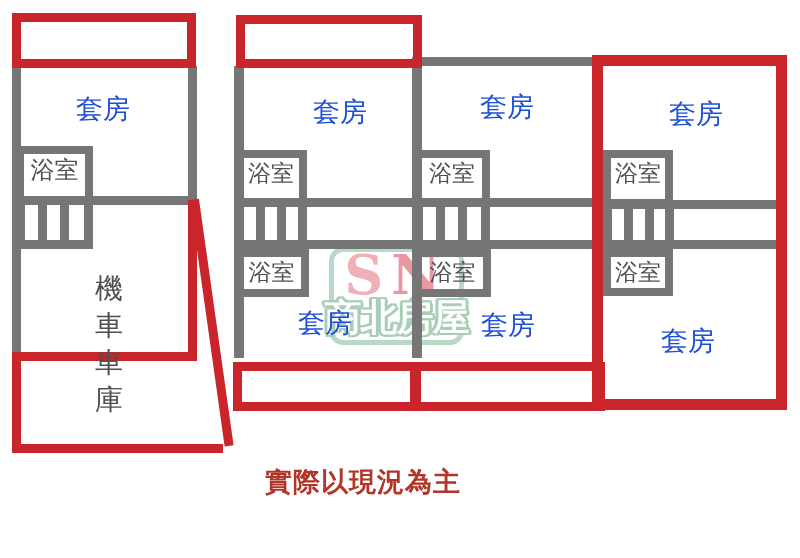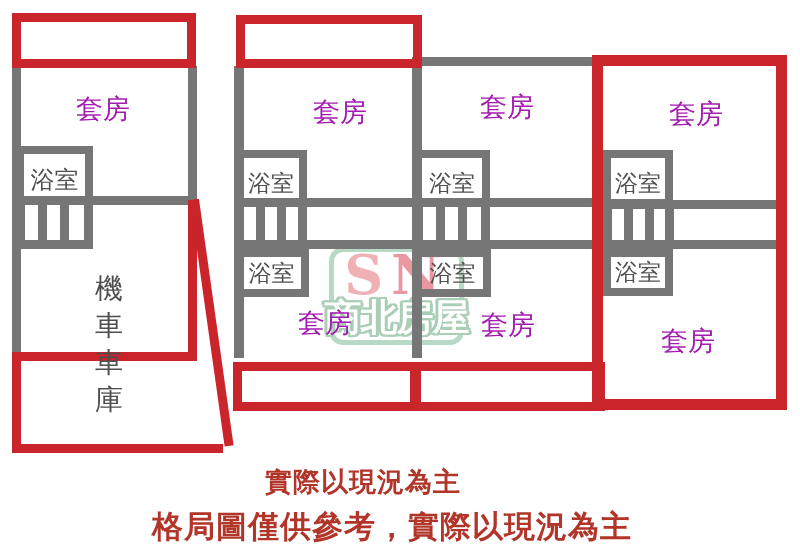--- a/index.html
+++ b/index.html
@@ -4,24 +4,24 @@
 <style>
   html,body{margin:0;padding:0;}
   body{
     width:800px;height:558px;position:relative;background:#ffffff;
     font-family:"DejaVu Serif", serif;overflow:hidden;
   }
   .abs{position:absolute;}
   .w{position:absolute;background:#767676;}          
   .r{position:absolute;background:#c9252b;}          
   .gb{position:absolute;border:8px solid #767676;box-sizing:border-box;background:transparent;
-      display:flex;align-items:flex-end;justify-content:center;}
+      display:flex;align-items:flex-start;justify-content:center;}
   .rb{position:absolute;border:9px solid #c9252b;box-sizing:border-box;background:transparent;}
   .rb11{position:absolute;border:11px solid #c9252b;box-sizing:border-box;background:transparent;}
-  .lbl{position:absolute;color:#a21caf;font-size:27px;line-height:1.1;text-align:center;
+  .lbl{position:absolute;color:#1d4ed8;font-size:27px;line-height:1.1;text-align:center;
        white-space:nowrap;z-index:6;}
   .bathlbl{color:#4f4f4f;font-size:23px;white-space:nowrap;}
   .garage{position:absolute;left:94px;top:270px;width:30px;color:#4f4f4f;font-size:28px;
           line-height:37px;text-align:center;z-index:6;}
   .slant{transform-origin:0 0;transform:rotate(-8deg);}
   .wm-box{position:absolute;left:329px;top:247px;width:135px;height:98px;box-sizing:border-box;
           border:5px solid #b5d8c2;border-radius:14px;display:flex;flex-direction:column;
           align-items:center;justify-content:flex-start;opacity:.95;}
   .wm-sn{font-size:54px;line-height:50px;font-weight:bold;letter-spacing:8px;margin-top:-2px;}
   .wm-s{color:#efacb3;}
@@ -127,15 +127,14 @@
 
   <div class="lbl" style="left:290px;top:97px;width:100px;">套房</div>
   <div class="lbl" style="left:457px;top:92px;width:100px;">套房</div>
   <div class="lbl" style="left:275px;top:308px;width:100px;">套房</div>
   <div class="lbl" style="left:458px;top:310px;width:100px;">套房</div>
 
   <div class="lbl" style="left:646px;top:99px;width:100px;">套房</div>
   <div class="lbl" style="left:638px;top:326px;width:100px;">套房</div>
 
   <div class="legend legend1">實際以現況為主</div>
-  <div class="legend legend2">格局圖僅供參考，實際以現況為主</div>
 
 </div>
 
 </body></html>

